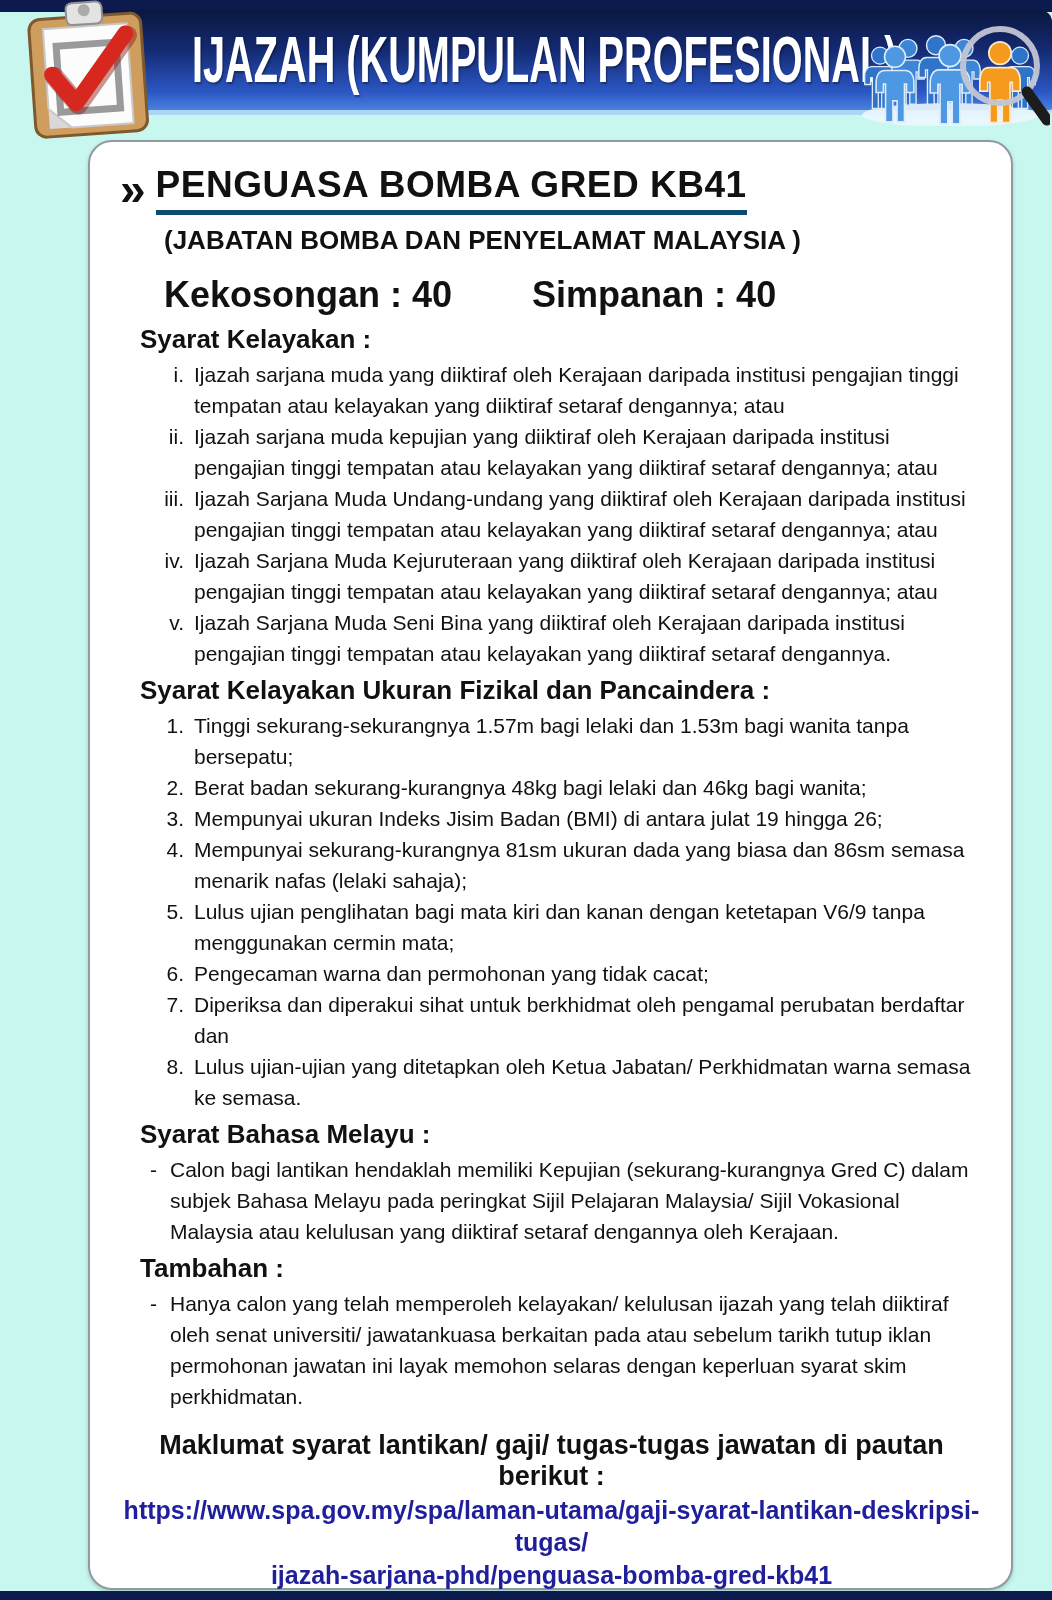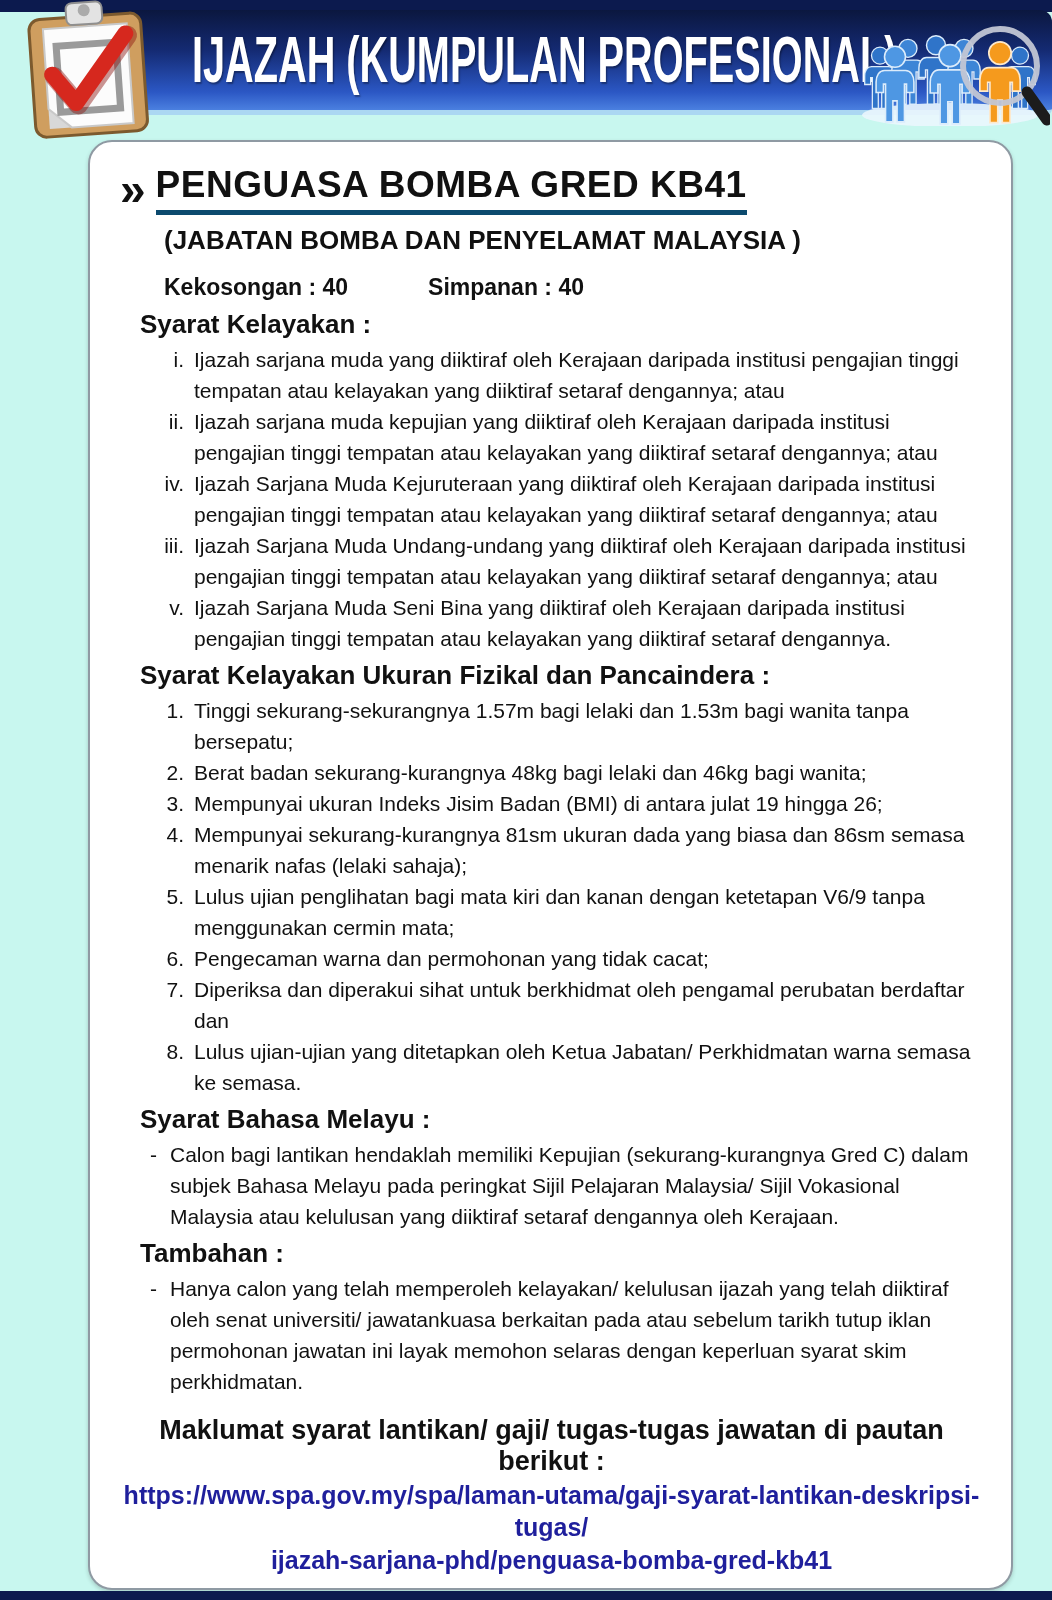--- a/index.html
+++ b/index.html
@@ -22,21 +22,21 @@
   
   .card{position:absolute;left:88px;top:140px;width:925px;height:1450px;background:#ffffff;
         border:2px solid #8f9aa3;border-radius:24px;box-sizing:border-box;
         padding:20px 26px 10px 28px;box-shadow:0 2px 4px rgba(0,0,0,0.18);}
 
   .job-title-row{display:flex;align-items:flex-start;gap:12px;margin:4px 0 2px 2px;}
   .chevron{font-size:46px;font-weight:bold;line-height:1.0;letter-spacing:-2px;}
   .job-title{font-size:37px;font-weight:bold;letter-spacing:0.5px;line-height:1.05;
              border-bottom:5px solid #0c4a6e;padding-bottom:5px;}
   .job-dept{font-size:26px;font-weight:bold;margin:10px 0 0 46px;}
-  .vacancy-row{display:flex;gap:80px;margin:18px 0 8px 46px;font-size:23px;font-weight:bold;}
+  .vacancy-row{display:flex;gap:80px;margin:18px 0 8px 46px;font-size:36px;font-weight:bold;}
 
   .section-heading{font-size:26px;font-weight:bold;margin:6px 0 4px 22px;}
   .list{margin-left:32px;margin-right:2px;}
   .li-row{display:flex;align-items:flex-start;font-size:21px;line-height:31px;}
   .li-marker{flex:0 0 34px;text-align:right;margin-right:10px;}
   .dash .li-marker{flex:0 0 12px;margin-right:8px;text-align:left;}
   .li-text{flex:1;}
 
   .footer-note{text-align:center;font-size:27px;font-weight:bold;margin-top:18px;}
   .footer-link{display:block;text-align:center;font-size:25px;font-weight:bold;
@@ -106,26 +106,26 @@
     <div class="list">
         <div class="li-row">
           <span class="li-marker">i.</span>
           <span class="li-text">Ijazah sarjana muda yang diiktiraf oleh Kerajaan daripada institusi pengajian tinggi tempatan atau kelayakan yang diiktiraf setaraf dengannya; atau</span>
         </div>
         <div class="li-row">
           <span class="li-marker">ii.</span>
           <span class="li-text">Ijazah sarjana muda kepujian yang diiktiraf oleh Kerajaan daripada institusi pengajian tinggi tempatan atau kelayakan yang diiktiraf setaraf dengannya; atau</span>
         </div>
         <div class="li-row">
+          <span class="li-marker">iii.</span>
+          <span class="li-text">Ijazah Sarjana Muda Undang-undang yang diiktiraf oleh Kerajaan daripada institusi pengajian tinggi tempatan atau kelayakan yang diiktiraf setaraf dengannya; atau</span>
+        </div>
+        <div class="li-row">
           <span class="li-marker">iv.</span>
           <span class="li-text">Ijazah Sarjana Muda Kejuruteraan yang diiktiraf oleh Kerajaan daripada institusi pengajian tinggi tempatan atau kelayakan yang diiktiraf setaraf dengannya; atau</span>
-        </div>
-        <div class="li-row">
-          <span class="li-marker">iii.</span>
-          <span class="li-text">Ijazah Sarjana Muda Undang-undang yang diiktiraf oleh Kerajaan daripada institusi pengajian tinggi tempatan atau kelayakan yang diiktiraf setaraf dengannya; atau</span>
         </div>
         <div class="li-row">
           <span class="li-marker">v.</span>
           <span class="li-text">Ijazah Sarjana Muda Seni Bina yang diiktiraf oleh Kerajaan daripada institusi pengajian tinggi tempatan atau kelayakan yang diiktiraf setaraf dengannya.</span>
         </div>
       </div>
 
     <div class="section-heading">Syarat Kelayakan Ukuran Fizikal dan Pancaindera :</div>
     <div class="list">
         <div class="li-row">

